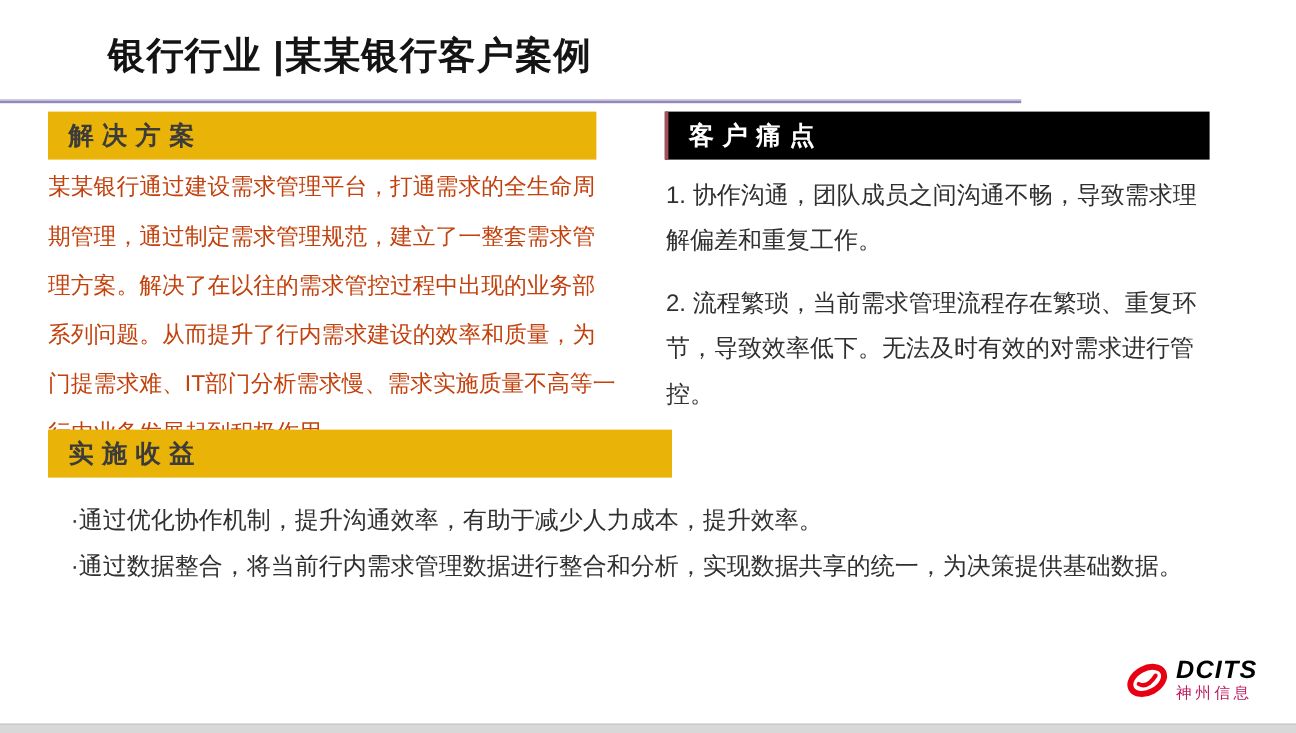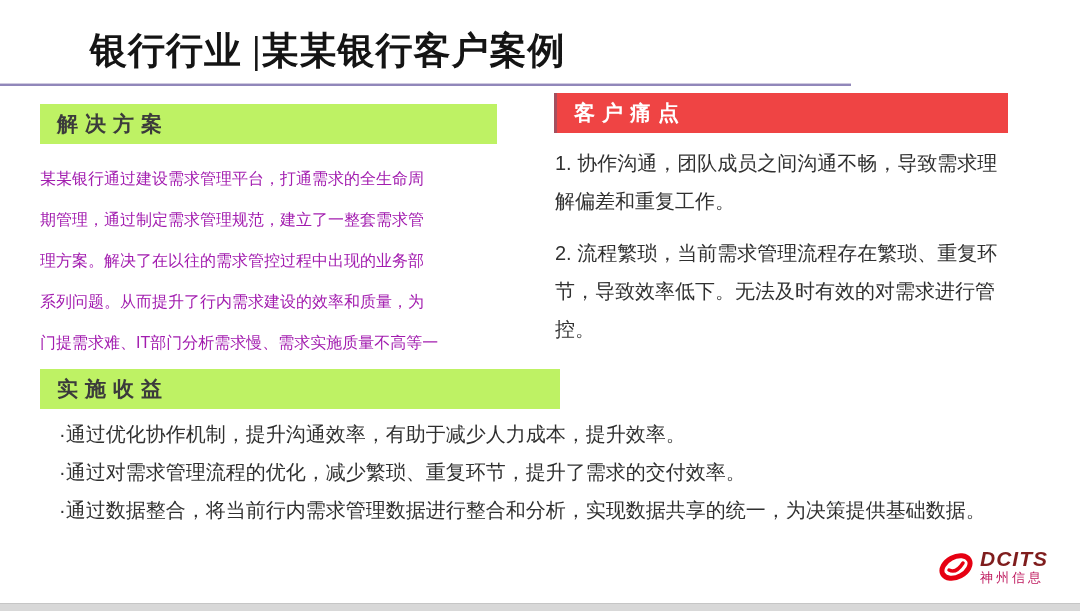--- a/index.html
+++ b/index.html
@@ -12,26 +12,25 @@
     position: relative;
     width: 1080px;
     height: 611px;
     background: #ffffff;
     overflow: hidden;
   }
   .slide-title {
     position: absolute;
     left: 90px;
     top: 26px;
-    font-size: 37px;
+    font-size: 31px;
     font-weight: bold;
     color: #141414;
     letter-spacing: 1px;
     white-space: nowrap;
-    font-family: Liberation Serif, serif;
   }
   .title-divider {
     position: absolute;
     left: 0;
     top: 83px;
     width: 851px;
     height: 2px;
     background: #9187ba;
     border-top: 1px solid #cfcadf;
   }
@@ -40,50 +39,49 @@
     height: 40px;
     line-height: 40px;
     font-family: "Liberation Serif", "DejaVu Serif", serif;
     font-size: 21px;
     font-weight: bold;
     letter-spacing: 7px;
     padding-left: 17px;
     box-sizing: border-box;
   }
   .header-gray {
-    background: #bef264;
+    background: #eab308;
     color: #3b3b3b;
-    margin-top: 11px;
   }
   .solution-header {
     left: 40px;
     top: 93px;
     width: 457px;
   }
   .pain-header {
     left: 554px;
     top: 93px;
     width: 454px;
-    background: #ef4444;
+    background: #000000;
     color: #ffffff;
     border-left: 3px solid #a54f5e;
   }
   .benefits-header {
     left: 40px;
     top: 358px;
     width: 520px;
   }
   .solution-text {
     position: absolute;
     left: 40px;
-    top: 158px;
+    top: 136px;
     width: 502px;
-    font-size: 16px;
+    font-size: 19px;
     line-height: 41px;
-    color: #a21caf;
+    color: #c2410c;
   }
   .solution-text .line {
     white-space: nowrap;
   }
   .pain-list {
     position: absolute;
     left: 555px;
     top: 144px;
     width: 462px;
     font-size: 20px;
@@ -121,21 +119,21 @@
   }
   .logo-text {
     display: flex;
     flex-direction: column;
     align-items: flex-start;
   }
   .logo-name {
     font-size: 21px;
     font-weight: bold;
     font-style: italic;
-    color: #7f1d1d;
+    color: #000000;
     letter-spacing: 1px;
     line-height: 22px;
   }
   .logo-subtitle {
     font-size: 13px;
     color: #be185d;
     letter-spacing: 3px;
     line-height: 15px;
   }
   .bottom-bar {
@@ -172,21 +170,20 @@
 
   <div class="pain-list">
     <p>1. 协作沟通，团队成员之间沟通不畅，导致需求理解偏差和重复工作。</p>
     <p>2. 流程繁琐，当前需求管理流程存在繁琐、重复环节，导致效率低下。无法及时有效的对需求进行管控。</p>
   </div>
 
   <div class="section-header header-gray benefits-header">实施收益</div>
 
   <div class="benefits-list">
     <div class="benefit-item">·通过优化协作机制，提升沟通效率，有助于减少人力成本，提升效率。</div>
-    <div class="benefit-item">·通过对需求管理流程的优化，减少繁琐、重复环节，提升了需求的交付效率。</div>
     <div class="benefit-item">·通过数据整合，将当前行内需求管理数据进行整合和分析，实现数据共享的统一，为决策提供基础数据。</div>
   </div>
 
   <div class="dcits-logo">
     <span class="logo-swirl">
       <svg width="36" height="32" viewBox="0 0 36 32">
         <g fill="none" stroke="#e60012" stroke-linecap="round">
           <ellipse cx="18" cy="16" rx="15" ry="10" stroke-width="5" transform="rotate(-28 18 16)"></ellipse>
           <path d="M 11 19 Q 18 23 25 12" stroke-width="3.5"></path>
         </g>

